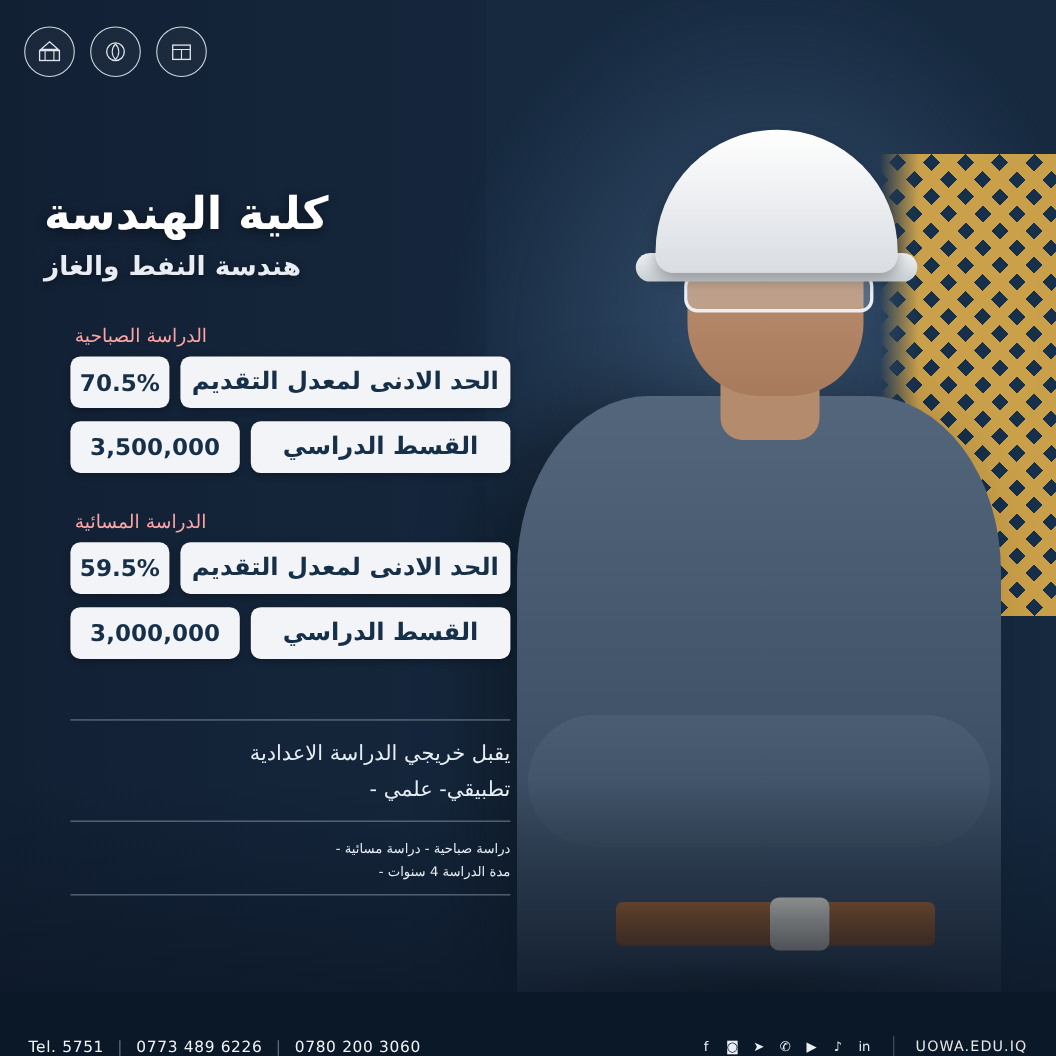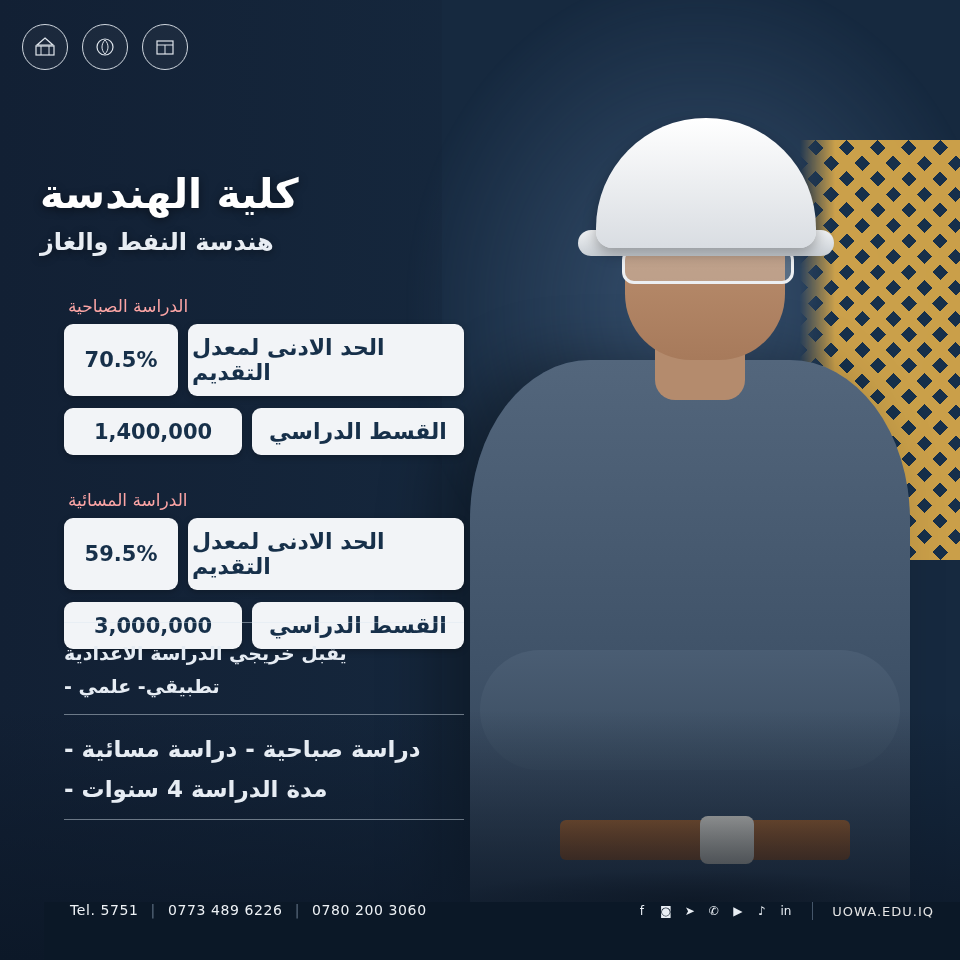--- a/index.html
+++ b/index.html
@@ -133,43 +133,43 @@
   
   .block{position:absolute;left:64px;top:296px;width:400px;}
   .sec-label{
     color:#fca5a5;font-size:17px;text-align:left;margin:0 0 8px 0;
     padding-left:4px;
   }
   .sec-label.second{margin-top:35px;}
   .row{display:flex;gap:10px;align-items:stretch;margin-bottom:12px;direction:ltr;}
   .pill-value{
     background:#f2f4f7;color:#17304a;border-radius:9px;
-    min-width:86px;padding:11px 14px;
+    min-width:86px;padding:11px 2px;
     font-size:21px;font-weight:bold;display:flex;align-items:center;justify-content:center;
     box-shadow:0 2px 6px rgba(0,0,0,.25);
   }
   .pill-value.wide{min-width:150px;}
   .pill-label{
     flex:1;background:#f2f4f7;color:#17304a;border-radius:9px;
     padding:11px 4px;font-size:22px;font-weight:bold;
     display:flex;align-items:center;justify-content:center;
     box-shadow:0 2px 6px rgba(0,0,0,.25);
   }
 
   
-  .notes{position:absolute;left:64px;top:612px;width:400px;text-align:left;font-weight:bold;}
+  .notes{position:absolute;left:64px;top:644px;width:400px;text-align:right;}
   .divider{height:1px;background:rgba(220,230,240,.45);margin:10px 0 14px 0;}
   .note{color:#e6ecf3;font-size:19px;line-height:1.75;}
-  .note.small{font-size:23px;}
+  .note.small{font-size:12px;}
 
   
   .footer{
     position:absolute;left:0;right:0;bottom:0;height:58px;
-    background:#0b1827;display:flex;align-items:flex-start;justify-content:space-between;
-    padding:0 26px;box-sizing:border-box;direction:ltr;margin-left:44px;
+    background:#0b1827;display:flex;align-items:flex-end;justify-content:space-between;
+    padding:0 26px;box-sizing:border-box;direction:ltr;
   }
   .phones{display:flex;align-items:center;gap:12px;color:#eef2f6;font-size:14px;letter-spacing:.6px;}
   .phones .sep{color:#5d6d80;}
   .social{display:flex;align-items:center;gap:9px;color:#e9eef4;font-size:13px;}
   .social .ic{width:15px;height:15px;display:inline-flex;align-items:center;justify-content:center;font-size:12px;}
   .site{color:#e5e5e5;font-size:13px;letter-spacing:1px;}
   .vline{width:1px;height:18px;background:#45566a;margin:0 10px;}
 </style>
 </head>
 <body>
@@ -226,21 +226,21 @@
 
   <div class="block">
     <div class="sec-label">الدراسة الصباحية</div>
 
     <div class="row">
       <div class="pill-value">70.5%</div>
       <div class="pill-label">الحد الادنى لمعدل التقديم</div>
     </div>
 
     <div class="row">
-      <div class="pill-value wide">1,400,000</div>
+      <div class="pill-value wide">3,500,000</div>
       <div class="pill-label">القسط الدراسي</div>
     </div>
 
     <div class="sec-label second">الدراسة المسائية</div>
 
     <div class="row">
       <div class="pill-value">59.5%</div>
       <div class="pill-label">الحد الادنى لمعدل التقديم</div>
     </div>
 

